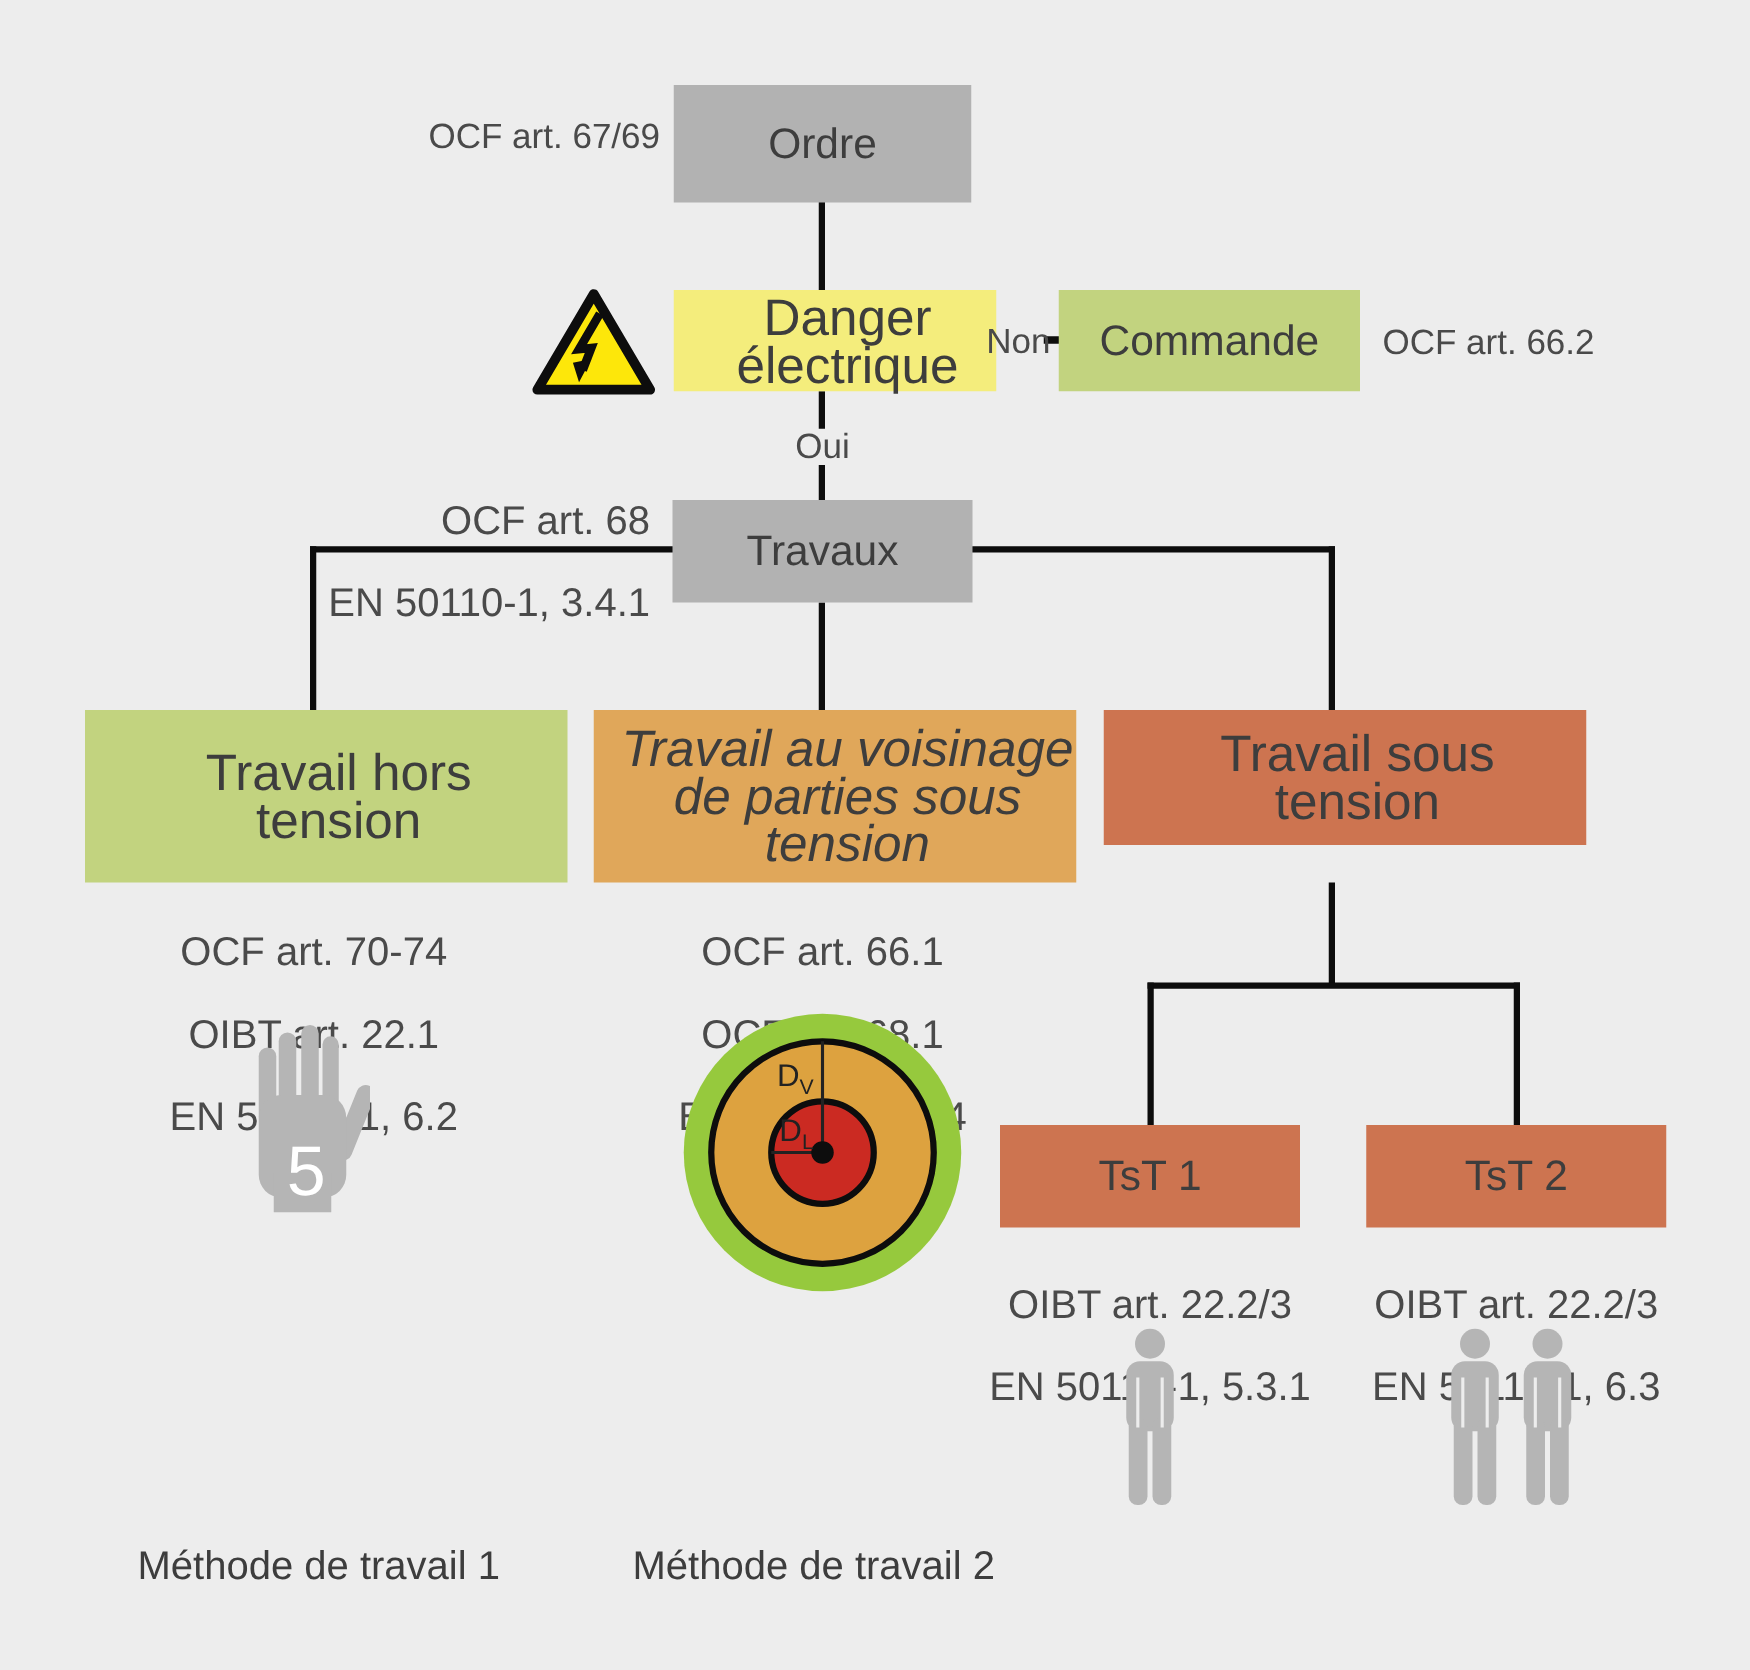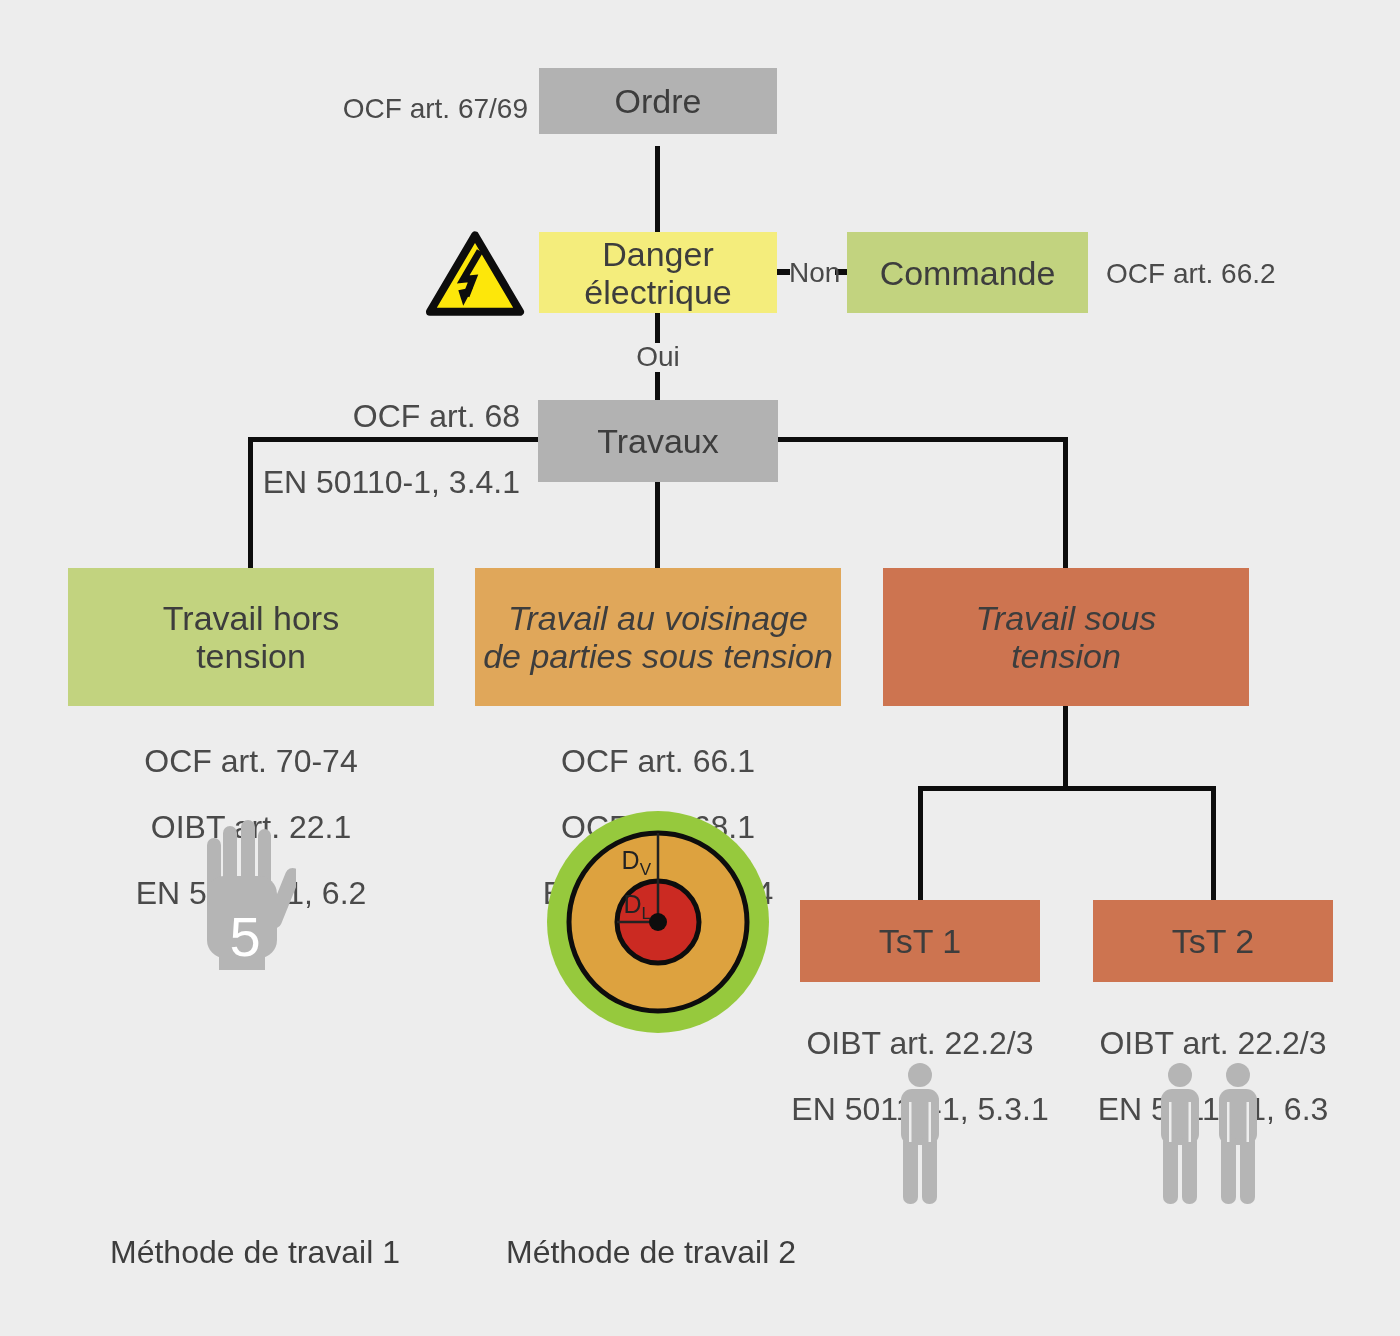--- a/index.html
+++ b/index.html
@@ -10,21 +10,21 @@
   .box{
     position:absolute;display:flex;align-items:center;justify-content:center;
     text-align:center;color:#3d3d3d;white-space:pre-line;line-height:38px;
   }
   .box-gray{background:#b2b2b2;}
   .box-yellow{background:#f4ed7c;}
   .box-green{background:#c2d37f;}
   .box-orange{background:#e0a75a;font-style:italic;}
   .box-terra{background:#cd7450;}
   .fs34{font-size:34px;}
-  .fs31{font-size:34px;}
+  .fs31{font-size:41px;padding-left:20px;}
   .line{position:absolute;background:#0d0d0d;}
   .ref{
     position:absolute;color:#4a4a4a;font-size:32px;line-height:33px;
     white-space:pre-line;
   }
   .ref-center{text-align:center;width:300px;}
   .ref-right{text-align:right;width:300px;}
   .small-label{position:absolute;color:#4a4a4a;font-size:28px;}
   .method{
     position:absolute;width:400px;text-align:center;font-size:32px;color:#3d3d3d;
@@ -43,21 +43,21 @@
   <div class="line" style="left:248px;top:437px;width:5px;height:131px;"></div>
   <div class="line" style="left:655px;top:482px;width:5px;height:86px;"></div>
   <div class="line" style="left:1063px;top:437px;width:5px;height:131px;"></div>
   <div class="line" style="left:1063px;top:706px;width:5px;height:84px;"></div>
   <div class="line" style="left:918px;top:786px;width:298px;height:5px;"></div>
   <div class="line" style="left:918px;top:786px;width:5px;height:114px;"></div>
   <div class="line" style="left:1211px;top:786px;width:5px;height:114px;"></div>
   <div class="line" style="left:777px;top:269px;width:13px;height:6px;"></div>
   <div class="line" style="left:835px;top:269px;width:13px;height:6px;"></div>
 
-  <div class="box box-gray fs34" style="left:539px;top:68px;width:238px;height:66px;">
+  <div class="box box-gray fs34" style="left:539px;top:68px;width:238px;height:94px;">
     <span>Ordre</span>
   </div>
   <div class="small-label" style="left:330px;top:93px;width:198px;text-align:right;">OCF art. 67/69</div>
 
   <div class="icon" style="left:424px;top:227px;width:102px;height:93px;">
     <svg width="102" height="93" viewBox="0 0 104 94">
       <path d="M52 8 L98 86 L6 86 Z" fill="#fde70a" stroke="#0d0d0d" stroke-width="8" stroke-linejoin="round"></path>
       <path d="M57 24 L40 53 L50 52 L43 70" fill="none" stroke="#0d0d0d" stroke-width="7"></path>
       <path d="M35 64 L50 61 L40 80 Z" fill="#0d0d0d"></path>
     </svg>
@@ -87,21 +87,21 @@
   </div>
 
   <div class="box box-green fs31" style="left:68px;top:568px;width:366px;height:138px;">
     <span>Travail hors
 tension</span>
   </div>
   <div class="box box-orange fs31" style="left:475px;top:568px;width:366px;height:138px;">
     <span>Travail au voisinage
 de parties sous tension</span>
   </div>
-  <div class="box box-terra fs31" style="left:883px;top:568px;width:366px;height:138px;font-style:italic;">
+  <div class="box box-terra fs31" style="left:883px;top:568px;width:366px;height:108px;">
     <span>Travail sous
 tension</span>
   </div>
 
   <div class="ref ref-center" style="left:101px;top:712px;">
     <div>OCF art. 70-74</div>
     <div>OIBT art. 22.1</div>
     <div>EN 50110-1, 6.2</div>
   </div>
   <div class="ref ref-center" style="left:508px;top:712px;">

